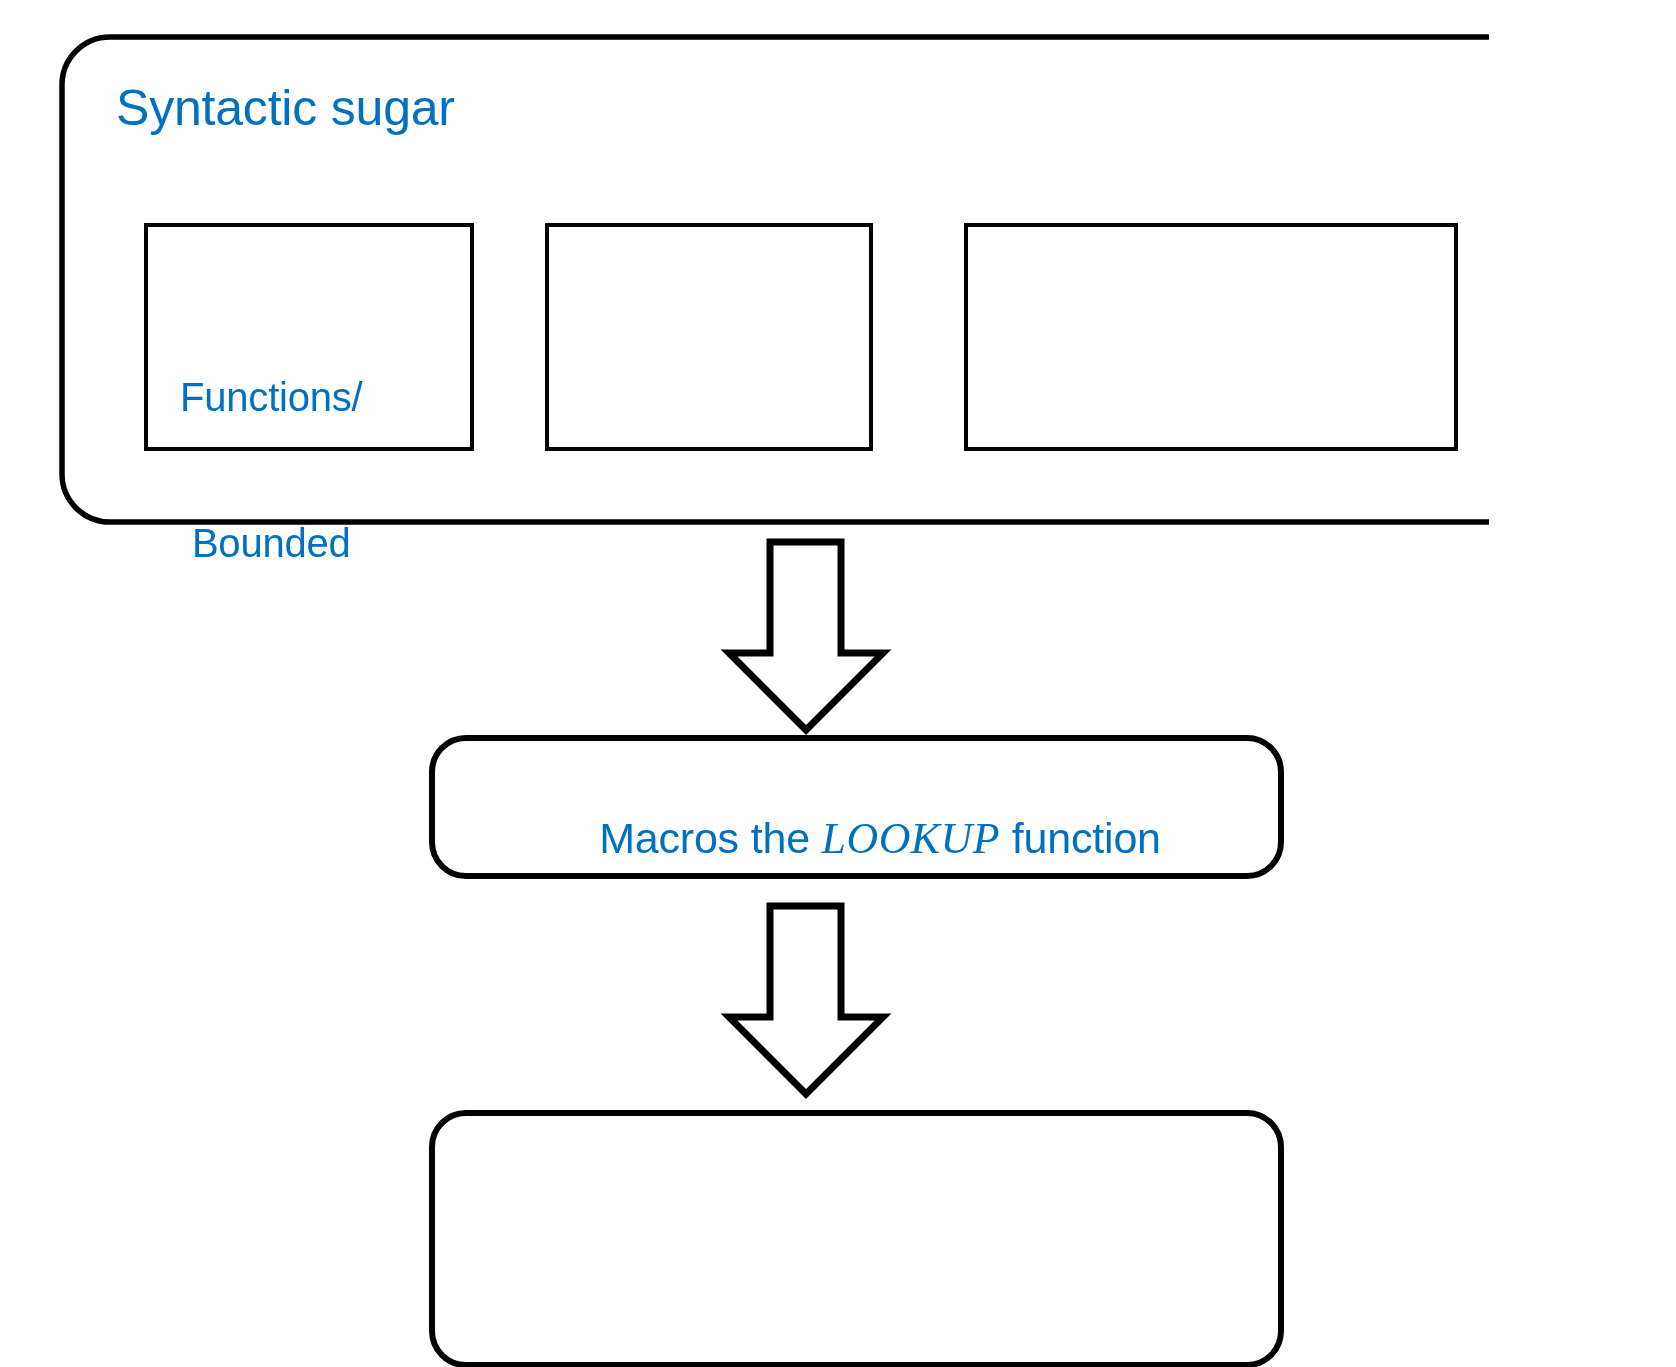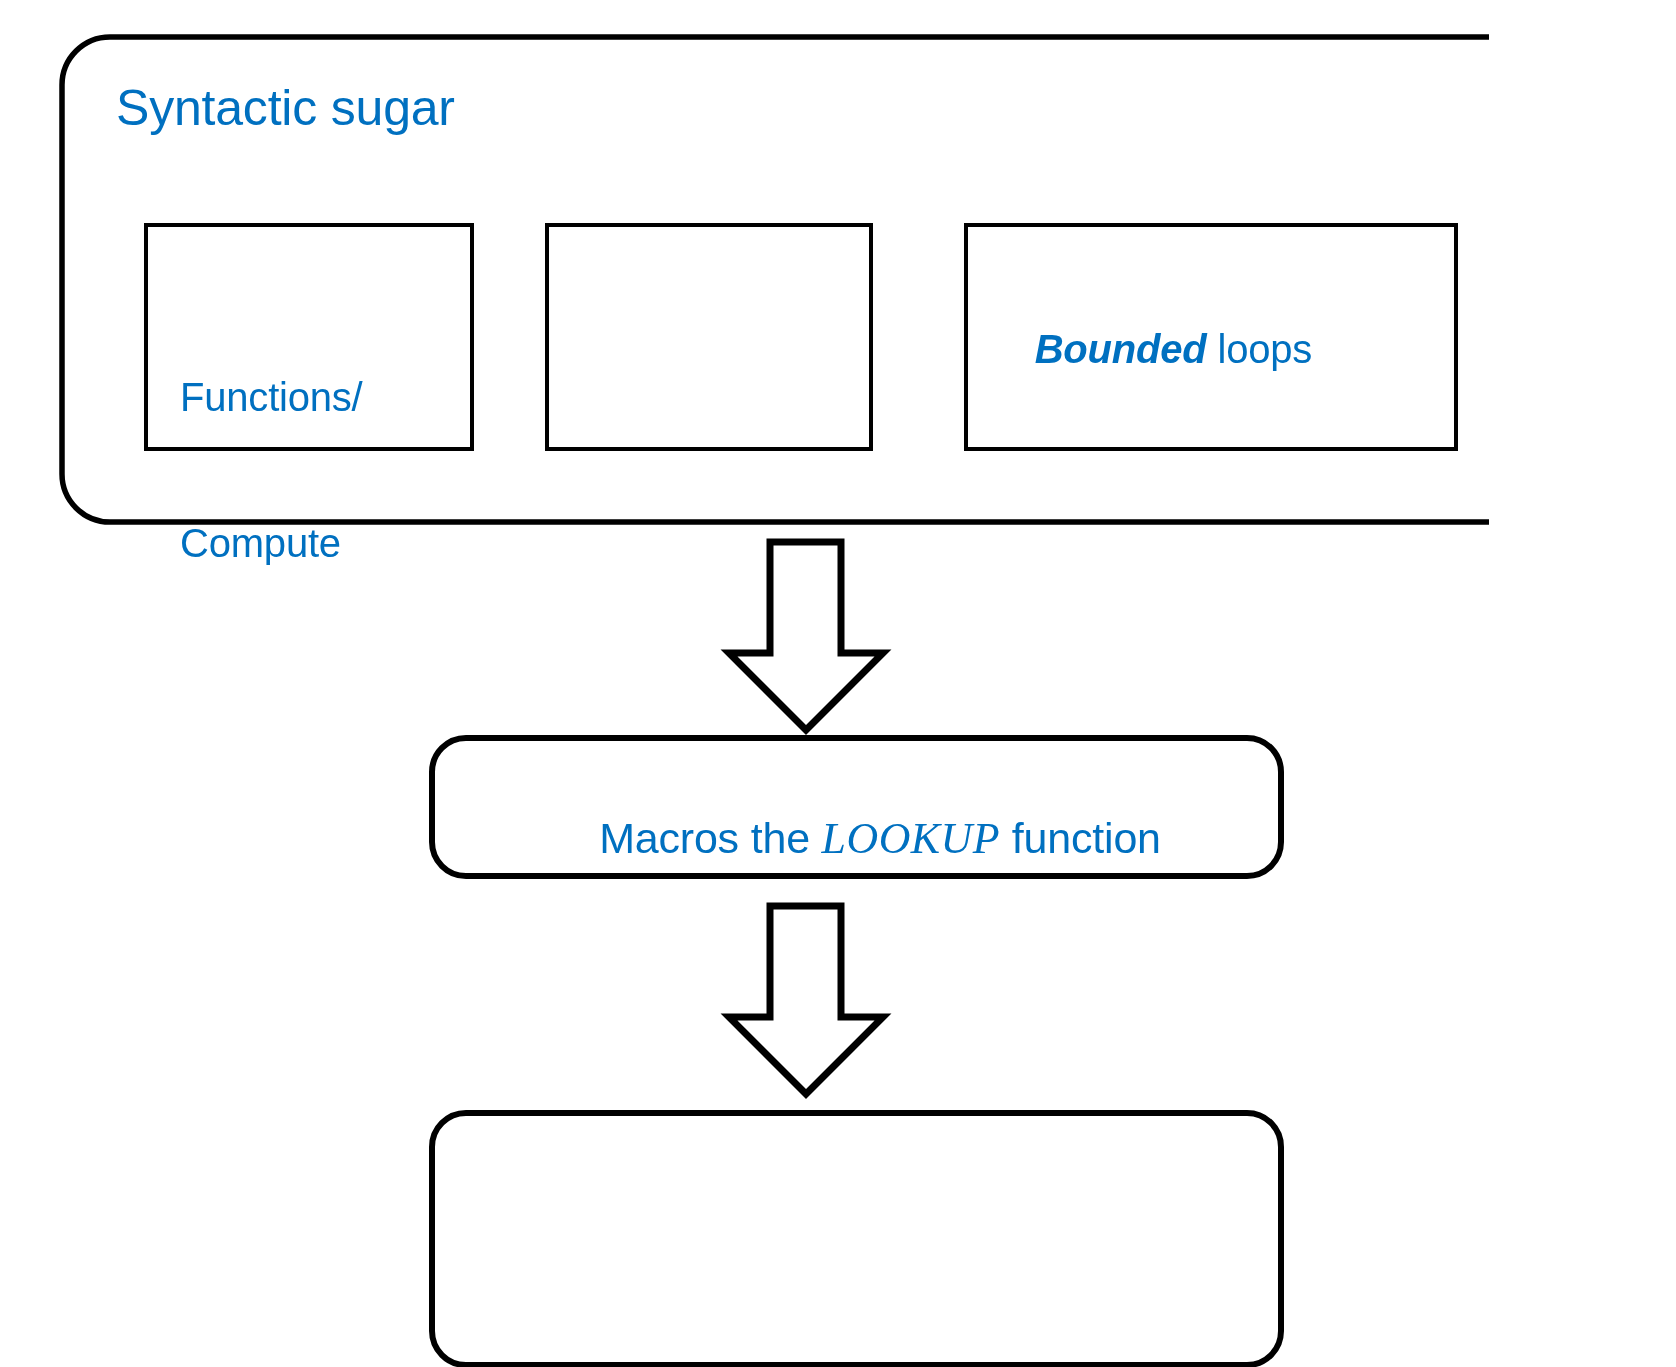--- a/index.html
+++ b/index.html
@@ -40,20 +40,21 @@
     font-size: 50px;
   }
 
   
   .inner-label {
     font-size: 40px;
   }
   #label-functions-macros {
     left: 180px;
     top: 275px;
+    text-align: center;
   }
   #label-conditionals {
     left: 583px;
     top: 275px;
   }
   #label-bounded-loops {
     left: 991px;
     top: 276px;
   }
   .bold-italic {
@@ -107,28 +108,25 @@
 
     <polygon points="770,906 841,906 841,1017 883,1017 806,1094 729,1017 770,1017" fill="#ffffff" stroke="#000000" stroke-width="7"></polygon>
 
     <rect x="432" y="1113" width="849" height="252" rx="34" ry="34" fill="#ffffff" stroke="#000000" stroke-width="6"></rect>
   </svg>
 
   <div class="txt" id="group-title">Syntactic sugar</div>
 
   <div class="txt inner-label" id="label-functions-macros">
     <div>Functions/</div>
-    <div>Compute</div>
+    <div>Bounded</div>
   </div>
 
   <div class="txt inner-label" id="label-conditionals">
   </div>
 
-  <div class="txt inner-label" id="label-bounded-loops">
-    <span class="bold-italic">Bounded</span><span> loops</span>
-  </div>
 
   <div class="txt stage-label" id="label-lookup">
     <span>Macros the </span><span class="mathy">LOOKUP</span><span> function</span>
   </div>
 
 
 </div>
 
 </body></html>

